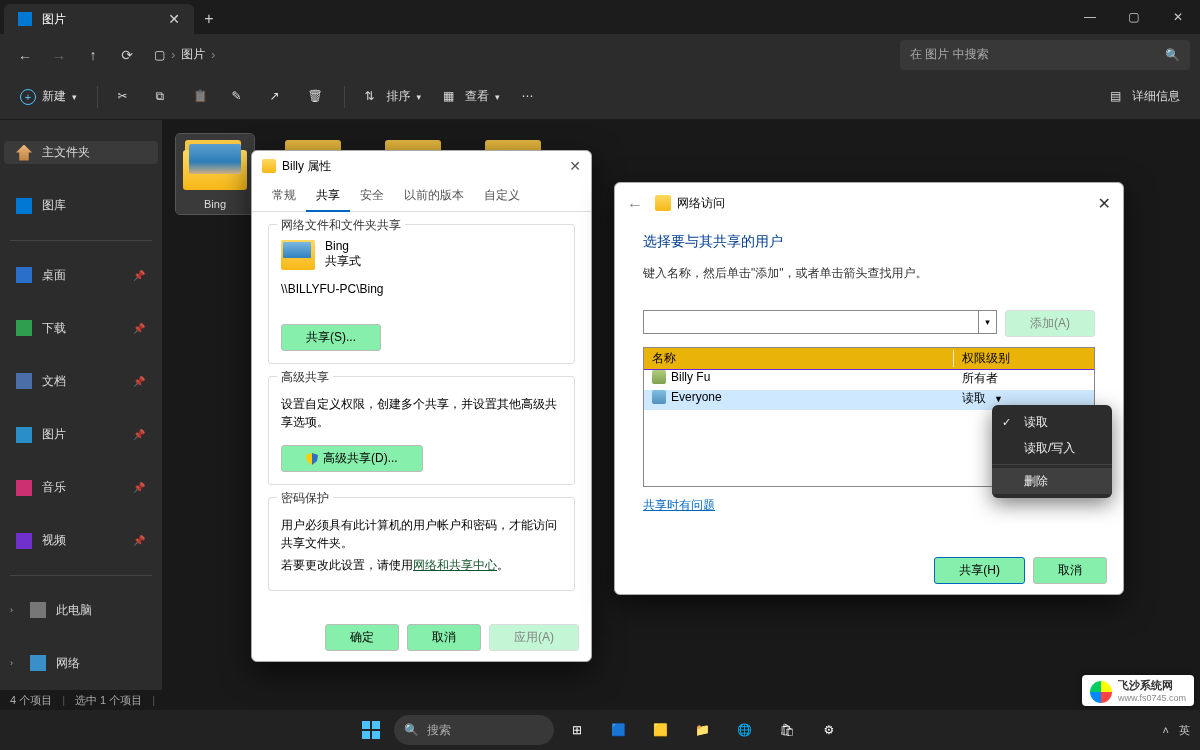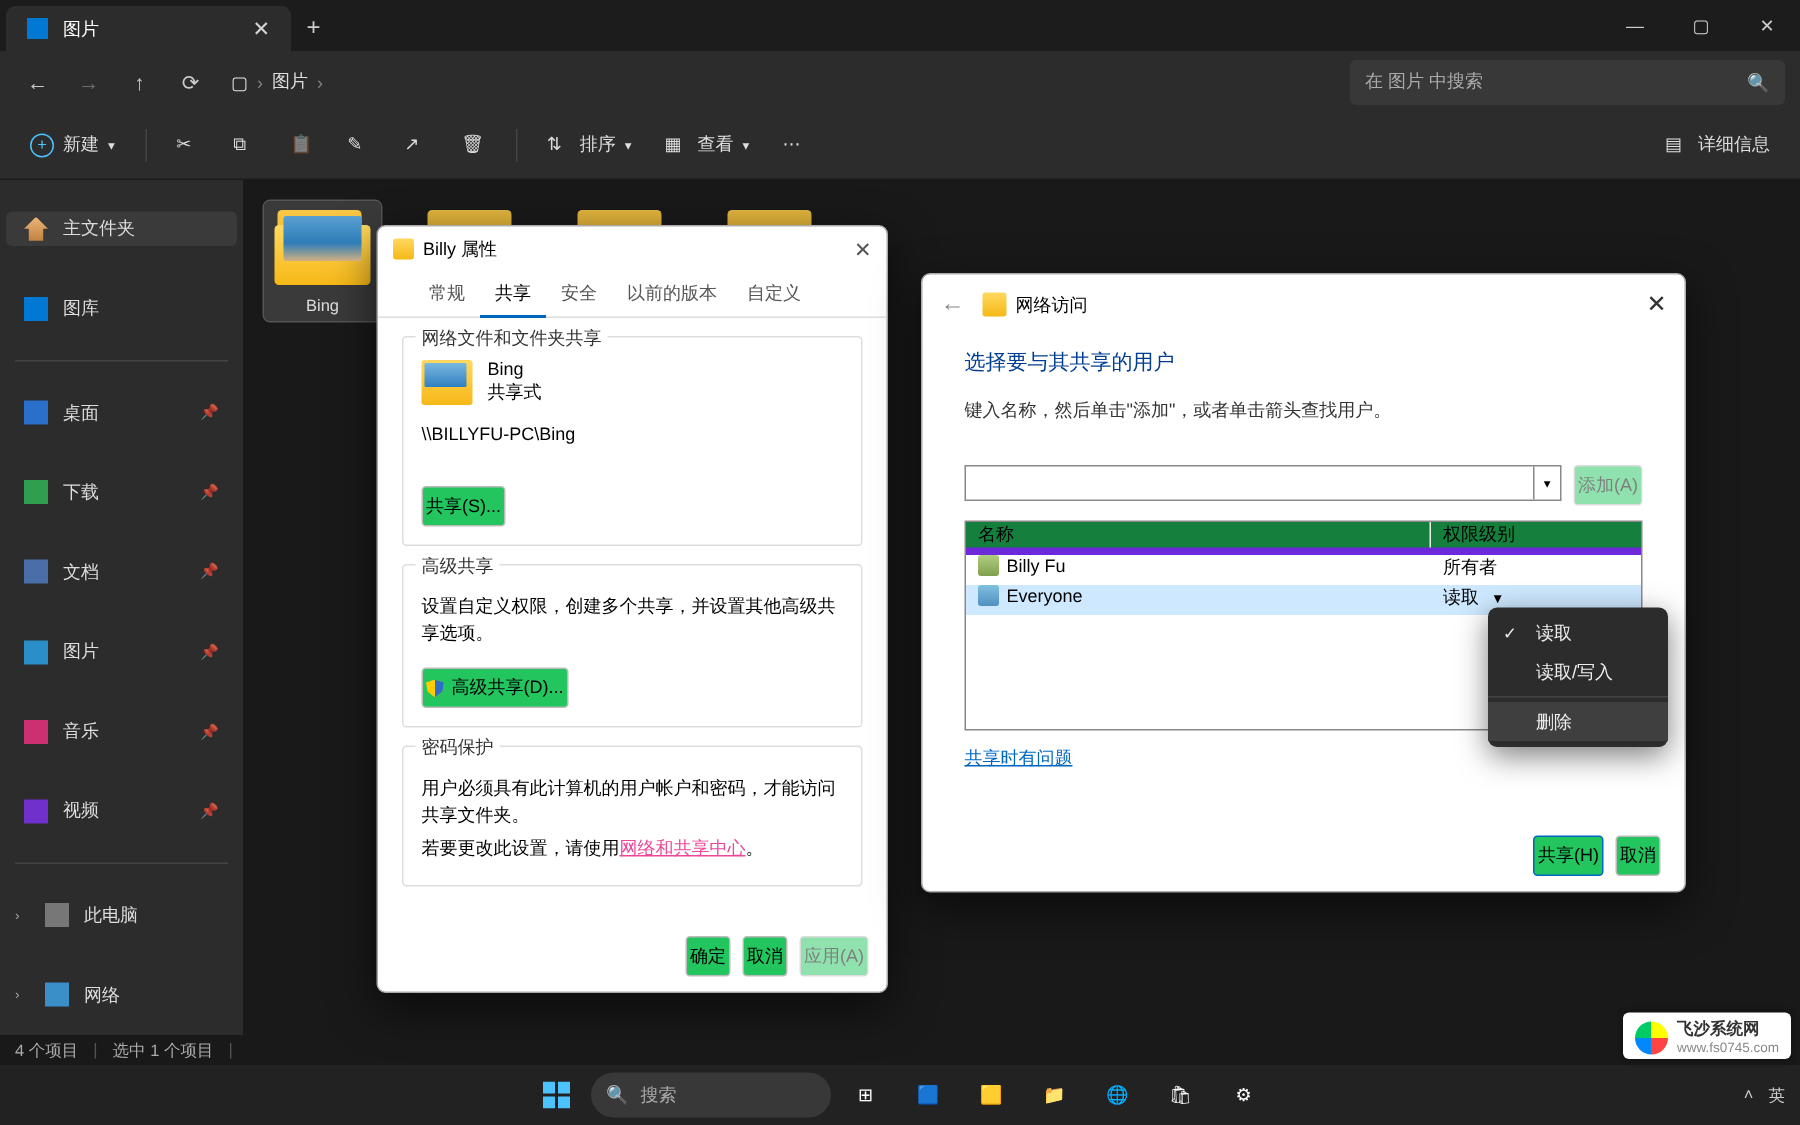--- a/index.html
+++ b/index.html
@@ -46,47 +46,47 @@
 .status .sep{opacity:.4}
 .taskbar{height:40px;background:#222;display:flex;align-items:center;justify-content:center;gap:4px;position:relative}
 .taskbar .titem{width:38px;height:34px;display:flex;align-items:center;justify-content:center;border-radius:4px}
 .taskbar .tsearch{width:160px;height:30px;background:#383838;border-radius:15px;display:flex;align-items:center;gap:8px;padding:0 10px;color:#aaa;font-size:12px}
 .tray{position:absolute;right:10px;display:flex;align-items:center;gap:10px;color:#ccc;font-size:11px}
 
 .dialog{position:absolute;background:#fff;border:1px solid #aaa;border-radius:6px;box-shadow:0 10px 30px rgba(0,0,0,.6);color:#000}
 .props{left:251px;top:150px;width:341px;height:512px;display:flex;flex-direction:column}
 .props .dtitle{height:30px;display:flex;align-items:center;padding:0 10px;font-size:12px;gap:6px}
 .props .dtitle .x{margin-left:auto;font-size:14px;color:#555}
-.props .tabs{display:flex;padding:0 24px;gap:0;font-size:12px;color:#555;border-bottom:1px solid #ddd}
+.props .tabs{display:flex;padding:0 10px;gap:0;font-size:12px;color:#555;border-bottom:1px solid #ddd}
 .props .tabs div{padding:6px 10px}
 .props .tabs .act{color:#000;border-bottom:2px solid #0067c0;margin-bottom:-1px}
 .props .panel{flex:1;padding:12px 16px;overflow:auto}
 .group{border:1px solid #ddd;border-radius:3px;padding:14px 12px 12px;position:relative;margin-bottom:12px;font-size:12px}
 .group .legend{position:absolute;top:-8px;left:8px;background:#fff;padding:0 4px;color:#333}
 .group p{margin:4px 0;line-height:1.5}
-.group a{color:#ec4899;text-decoration:underline}
+.group a{color:#14532d;text-decoration:underline}
 .group .row{display:flex;align-items:center;gap:10px}
 .group .fico{width:34px;height:30px;background:linear-gradient(#ffd860,#f6b817);border-radius:2px;position:relative}
 .group .fico::after{content:"";position:absolute;top:2px;left:2px;width:28px;height:16px;background:linear-gradient(#7ab8e0,#3080c0);border-radius:1px}
-.btn{background:#22c55e;border:1px solid #bbb;border-radius:3px;padding:4px 2px;font-size:12px;display:inline-flex;align-items:center;gap:5px}
+.btn{background:#86efac;border:1px solid #bbb;border-radius:3px;padding:4px 24px;font-size:12px;display:inline-flex;align-items:center;gap:5px}
 .btn .shield{width:12px;height:12px}
 .btnrow{display:flex;justify-content:flex-end;gap:8px;padding:10px 12px;border-top:0}
 
 .share{left:614px;top:182px;width:510px;height:413px;display:flex;flex-direction:column}
 .share .shead{height:40px;display:flex;align-items:center;padding:0 12px;gap:12px}
 .share .shead .icon{display:flex;align-items:center;gap:6px;font-size:12px}
 .share .shead .x{margin-left:auto;font-size:16px;color:#333}
 .share .sbody{flex:1;padding:10px 28px 14px}
 .share h3{font-size:14px;color:#003e92;font-weight:400;margin-bottom:14px}
 .share .hint{font-size:12px;color:#333;margin-bottom:28px}
 .share .comborow{display:flex;gap:8px;margin-bottom:10px}
 .share .combo{flex:1;height:24px;border:1px solid #888;display:flex;align-items:center;padding:0 6px;font-size:12px;position:relative}
 .share .combo .dd{position:absolute;right:0;top:0;width:18px;height:100%;border-left:1px solid #888;display:flex;align-items:center;justify-content:center;font-size:9px}
 .share .list{border:1px solid #888;height:140px;font-size:12px}
-.share .listhdr{display:flex;height:22px;align-items:center;border-bottom:5px solid #6d28d9;background:#15803d}
+.share .listhdr{display:flex;height:22px;align-items:center;border-bottom:1px solid #6d28d9;background:#eab308}
 .share .listhdr div{padding:0 8px}
 .share .listhdr .c1{flex:1;border-right:1px solid #eee}
 .share .listhdr .c2{width:140px}
 .share .listrow{display:flex;height:20px;align-items:flex-start}
 .share .listrow .c1{flex:1;padding:0 8px;display:flex;align-items:center;gap:5px}
 .share .listrow .c2{width:140px;padding:0 8px;display:flex;align-items:center;gap:4px}
 .share .listrow.sel{background:#cde8ff}
 .share .help{color:#0067c0;text-decoration:underline;font-size:12px;margin-top:10px;display:inline-block}
 .share .sbtns{display:flex;justify-content:flex-end;gap:8px;padding:10px 16px}
 

